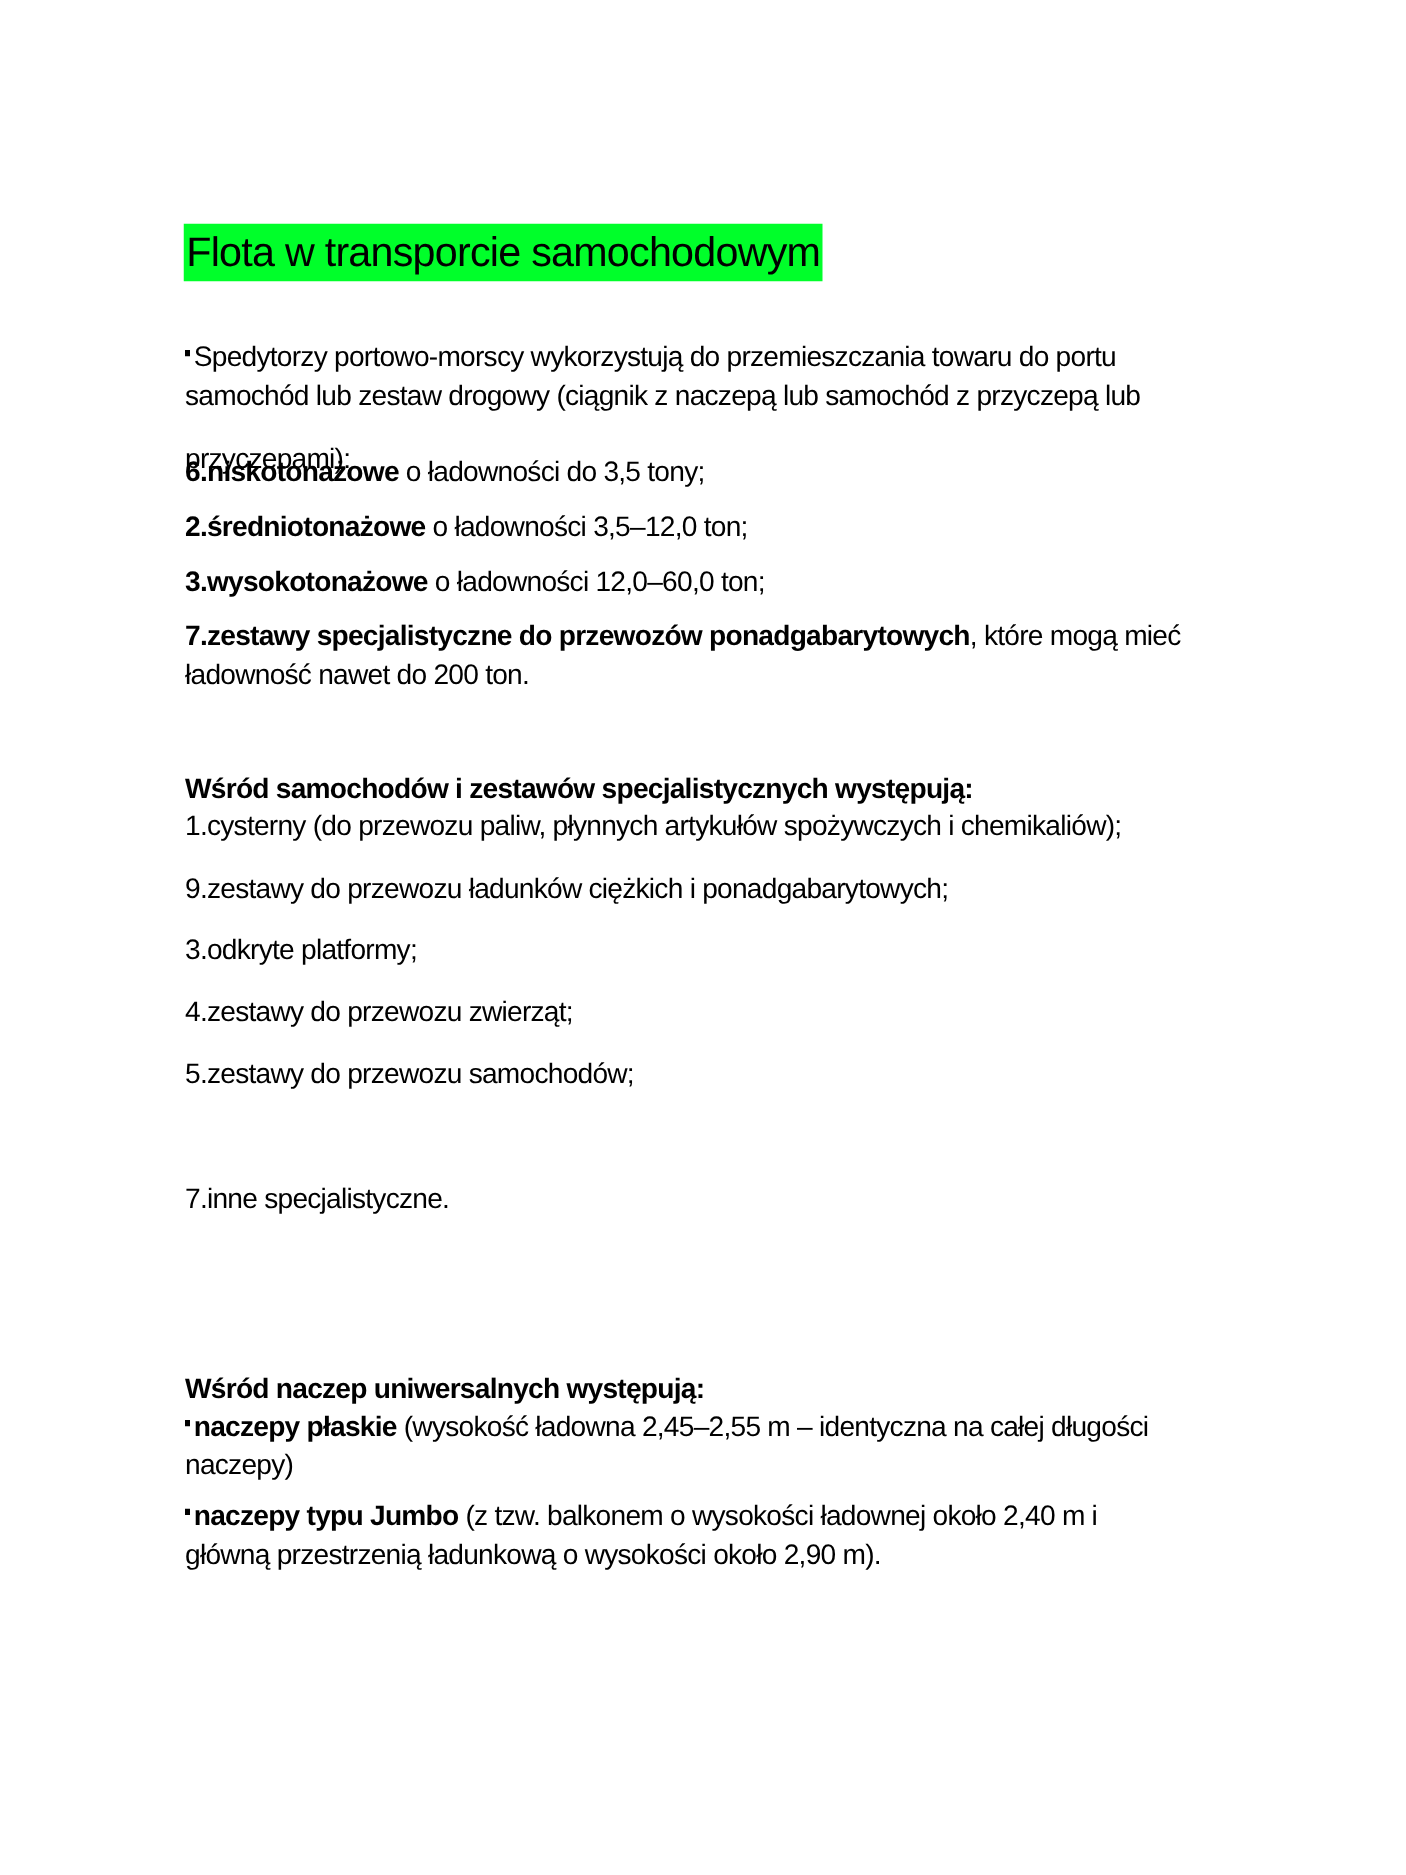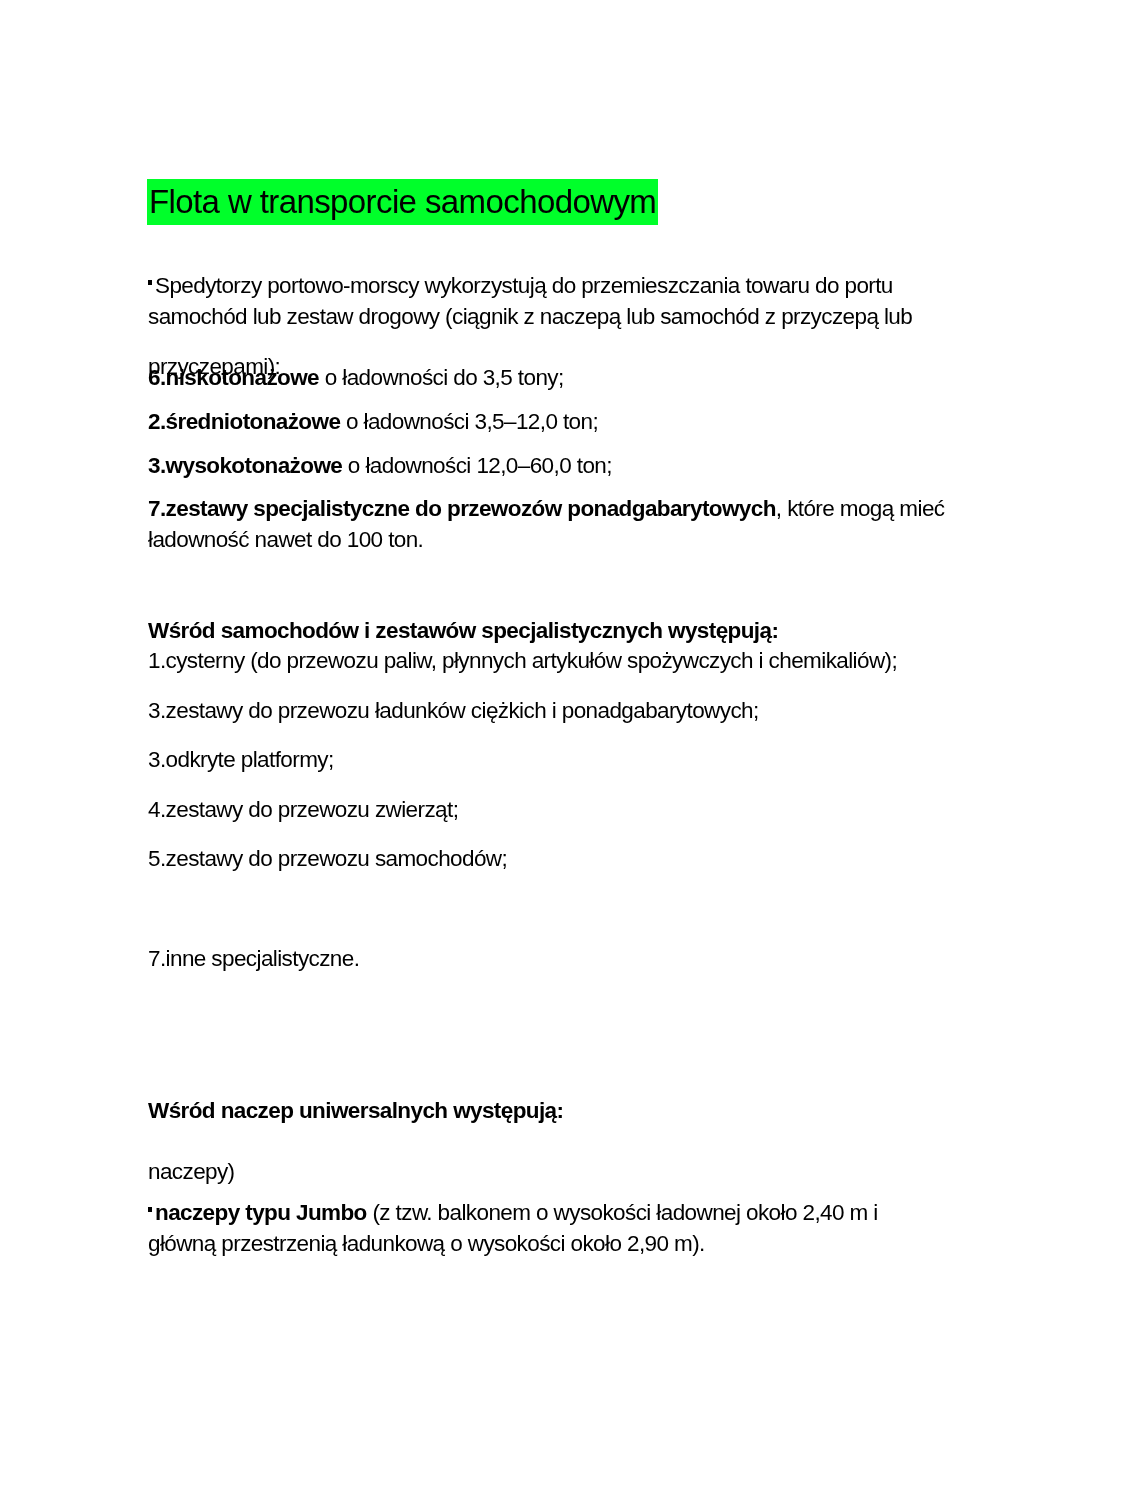--- a/index.html
+++ b/index.html
@@ -22,27 +22,28 @@
   <div class="title">Flota w transporcie samochodowym</div>
 
   <div class="line" style="top:271px"><span class="bullet"></span><span>Spedytorzy portowo-morscy wykorzystują do przemieszczania towaru do portu</span></div>
   <div class="line" style="top:302px">samochód lub zestaw drogowy (ciągnik z naczepą lub samochód z przyczepą lub</div>
   <div class="line" style="top:352px">przyczepami):</div>
 
   <div class="line" style="top:363px"><span class="b">6.niskotonażowe</span><span> o ładowności do 3,5 tony;</span></div>
   <div class="line" style="top:407px"><span class="b">2.średniotonażowe</span><span> o ładowności 3,5–12,0 ton;</span></div>
   <div class="line" style="top:451px"><span class="b">3.wysokotonażowe</span><span> o ładowności 12,0–60,0 ton;</span></div>
   <div class="line" style="top:494px"><span class="b">7.zestawy specjalistyczne do przewozów ponadgabarytowych</span><span>, które mogą mieć</span></div>
-  <div class="line" style="top:525px">ładowność nawet do 100 ton.</div>
+  <div class="line" style="top:525px">ładowność nawet do 200 ton.</div>
 
   <div class="line b" style="top:616px">Wśród samochodów i zestawów specjalistycznych występują:</div>
   <div class="line" style="top:646px">1.cysterny (do przewozu paliw, płynnych artykułów spożywczych i chemikaliów);</div>
-  <div class="line" style="top:696px">3.zestawy do przewozu ładunków ciężkich i ponadgabarytowych;</div>
+  <div class="line" style="top:696px">9.zestawy do przewozu ładunków ciężkich i ponadgabarytowych;</div>
   <div class="line" style="top:745px">3.odkryte platformy;</div>
   <div class="line" style="top:795px">4.zestawy do przewozu zwierząt;</div>
   <div class="line" style="top:844px">5.zestawy do przewozu samochodów;</div>
   <div class="line" style="top:944px">7.inne specjalistyczne.</div>
 
   <div class="line b" style="top:1096px">Wśród naczep uniwersalnych występują:</div>
+  <div class="line" style="top:1127px"><span class="bullet"></span><span class="b">naczepy płaskie</span><span> (wysokość ładowna 2,45–2,55 m – identyczna na całej długości</span></div>
   <div class="line" style="top:1157px">naczepy)</div>
   <div class="line" style="top:1198px"><span class="bullet"></span><span class="b">naczepy typu Jumbo</span><span> (z tzw. balkonem o wysokości ładownej około 2,40 m i</span></div>
   <div class="line" style="top:1229px">główną przestrzenią ładunkową o wysokości około 2,90 m).</div>
 </div>
 
 </body></html>

